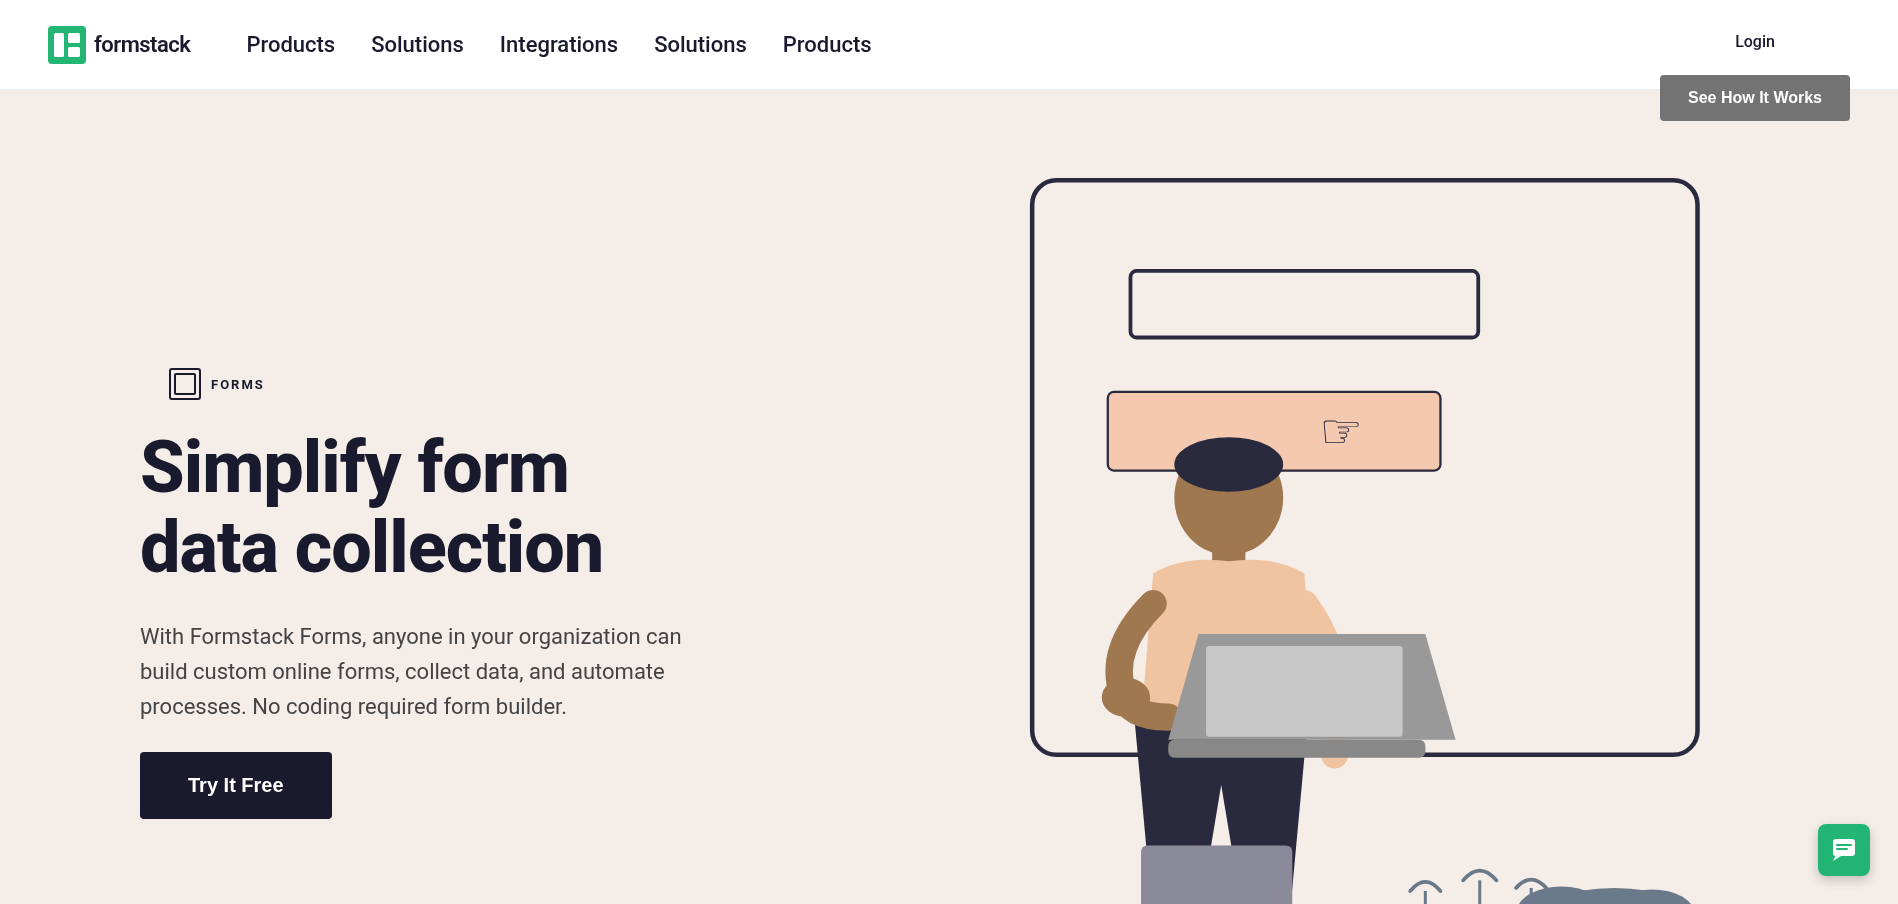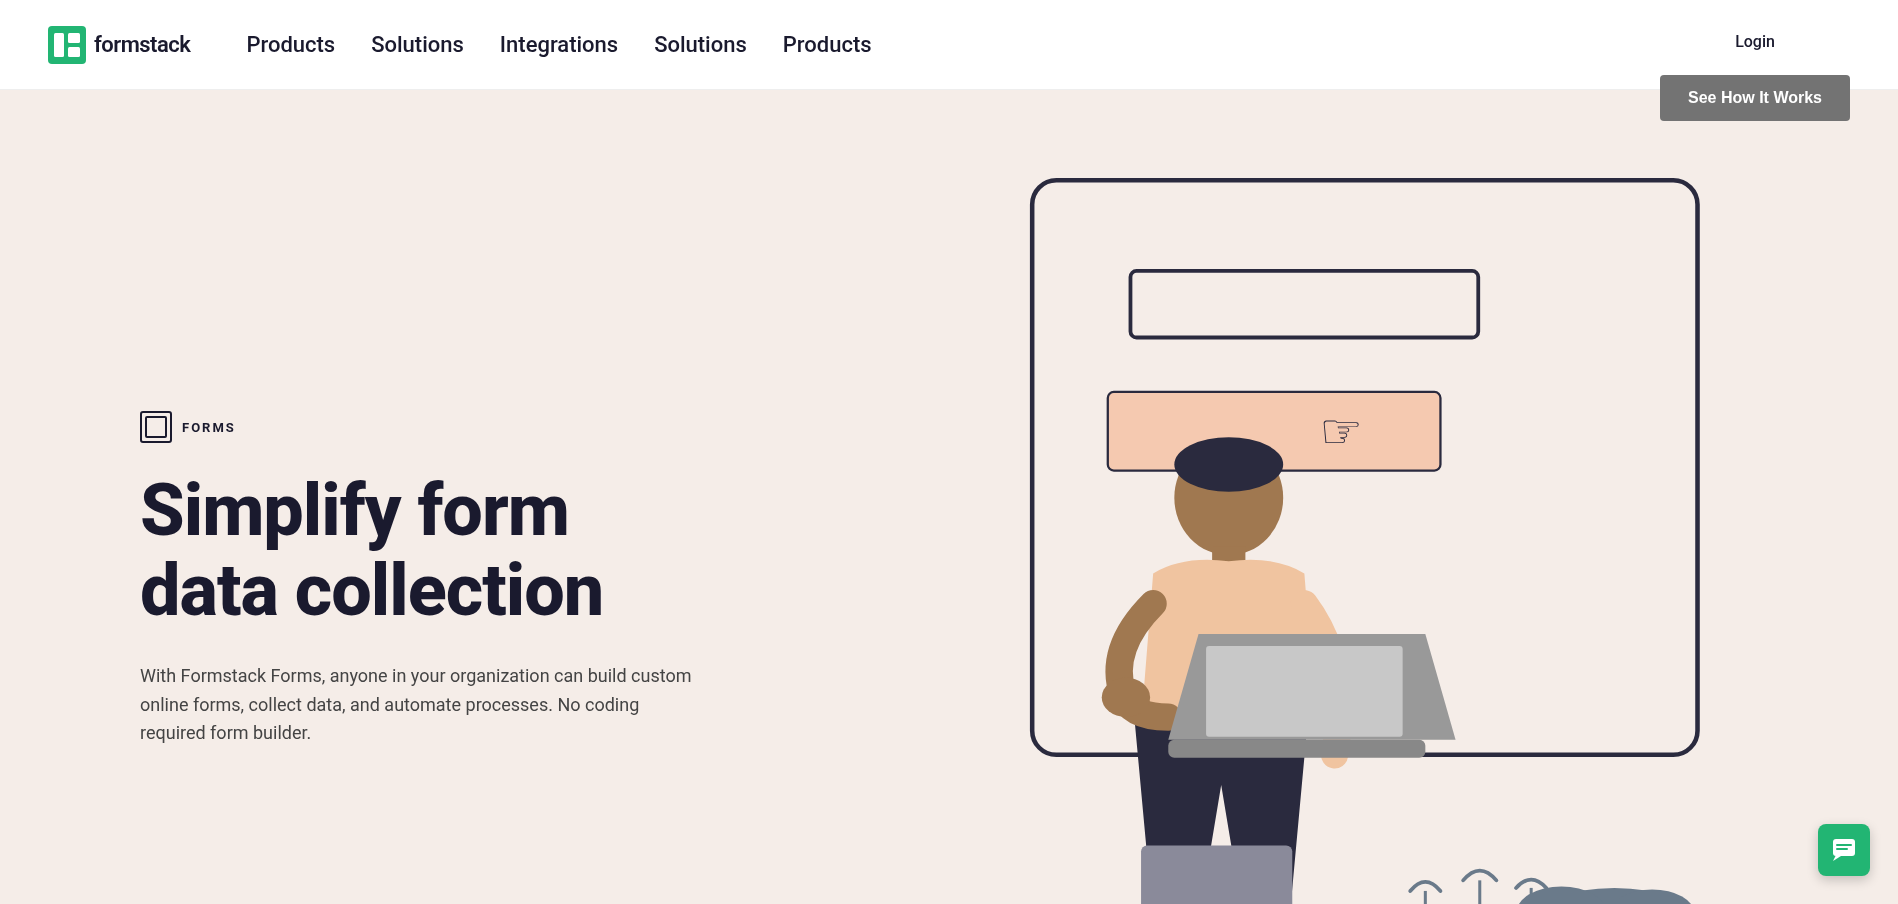--- a/index.html
+++ b/index.html
@@ -95,20 +95,21 @@
     .hero-left {
       flex: 1;
       max-width: 620px;
       padding-bottom: 80px;
     }
     .hero-badge {
       display: flex;
       align-items: center;
       gap: 10px;
       margin-bottom: 28px;
+      margin-left: 29px;
     }
     .badge-icon {
       width: 32px;
       height: 32px;
     }
     .badge-label {
       font-size: 13px;
       font-weight: 700;
       letter-spacing: 2px;
       color: #1a1a2e;
@@ -116,21 +117,21 @@
     }
     .hero-title {
       font-size: 72px;
       font-weight: 800;
       color: #1a1a2e;
       line-height: 1.1;
       margin-bottom: 32px;
       letter-spacing: -1px;
     }
     .hero-desc {
-      font-size: 18px;
+      font-size: 22px;
       color: #444;
       line-height: 1.6;
       margin-bottom: 28px;
       max-width: 560px;
     }
     .try-free-btn {
       background: #1a1a2e;
       color: #fff;
       border: none;
       padding: 22px 48px;
@@ -216,20 +217,21 @@
       <span class="badge-label">FORMS</span>
     </div>
 
     <h1 class="hero-title">
       <span>Simplify form</span><br>
       <span>data collection</span>
     </h1>
 
     <p class="hero-desc">With Formstack Forms, anyone in your organization can build custom online forms, collect data, and automate processes. No coding required form builder.</p>
 
+    <button class="try-free-btn">Try It Free</button>
   </div>
 
   <div class="hero-right">
 
     <svg class="illustration-svg" viewBox="0 0 660 640" fill="none" xmlns="http://www.w3.org/2000/svg">
 
       <rect x="180" y="20" width="440" height="380" rx="16" fill="none" stroke="#2a2a3e" stroke-width="3"></rect>
 
       <rect x="245" y="80" width="230" height="44" rx="4" fill="none" stroke="#2a2a3e" stroke-width="2.5"></rect>
 

